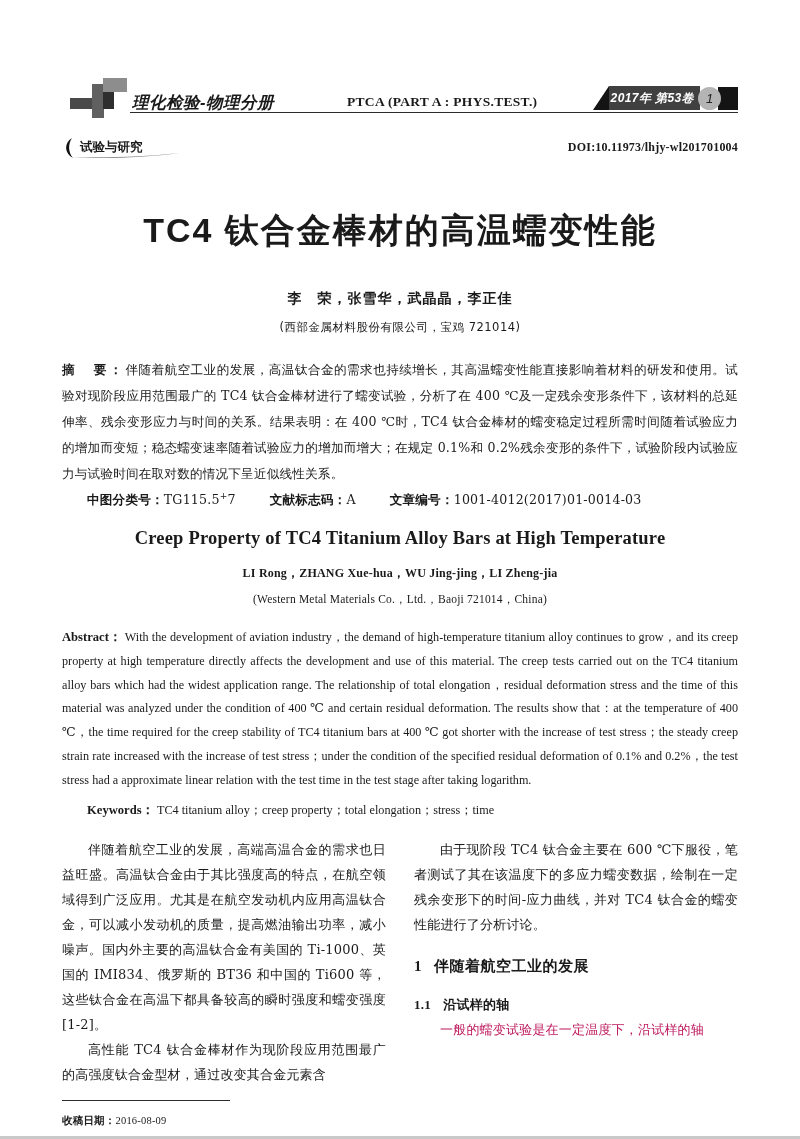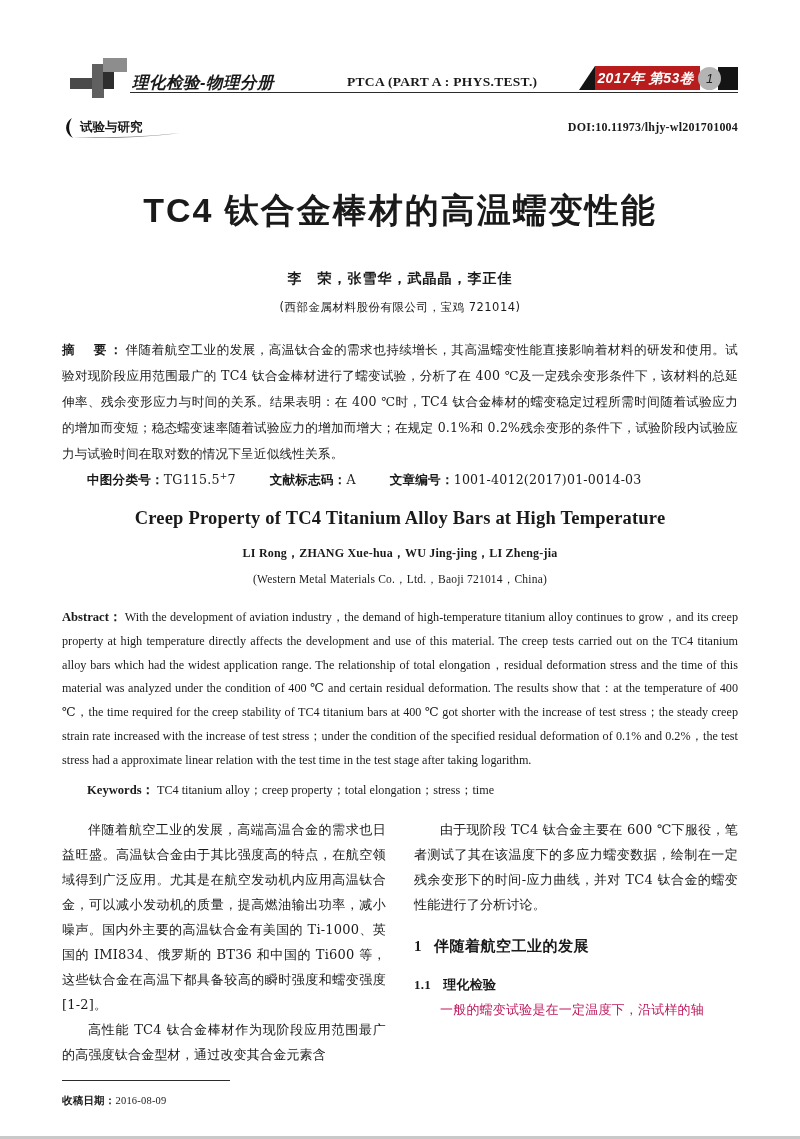--- a/index.html
+++ b/index.html
@@ -27,21 +27,21 @@
     position: absolute;
     left: 0;
     bottom: 0;
     width: 800px;
     height: 3px;
     background: #c9c9c9;
   }
   .content {
     position: absolute;
     left: 62px;
-    top: 56px;
+    top: 76px;
     width: 676px;
   }
 
   
   .masthead {
     position: relative;
     height: 48px;
   }
   .logo-mark {
     position: absolute;
@@ -104,26 +104,26 @@
     display: flex;
     align-items: center;
   }
   .issue-wedge {
     width: 0; height: 0;
     border-top: 24px solid transparent;
     border-left: 16px solid #141414;
     transform: scaleX(-1);
   }
   .issue-label {
-    background: #b91c1c;
+    background: #404040;
     color: #fff;
     font-family: "Liberation Sans", "DejaVu Sans", sans-serif;
     font-weight: bold;
     font-style: italic;
-    font-size: 14px;
+    font-size: 12px;
     padding: 4px 6px 4px 2px;
     line-height: 16px;
     white-space: nowrap;
     letter-spacing: 0.4px;
   }
   .issue-num {
     width: 23px; height: 23px;
     border-radius: 50%;
     background: #b4b4b4;
     color: #222;
@@ -404,21 +404,21 @@
           </div>
         </div>
       </div>
 
       <div class="col">
         <p><span>由于现阶段 TC4 钛合金主要在 600 ℃下服役，笔者测试了其在该温度下的多应力蠕变数据，绘制在一定残余变形下的时间-应力曲线，并对 TC4 钛合金的蠕变性能进行了分析讨论。</span></p>
         <div class="h1-cn">
           <span class="num">1</span><span>伴随着航空工业的发展</span>
         </div>
         <div class="h2-cn">
-          <span class="num">1.1</span><span>理化检验</span>
+          <span class="num">1.1</span><span>沿试样的轴</span>
         </div>
         <p class="faded"><span>一般的蠕变试验是在一定温度下，沿试样的轴</span></p>
       </div>
 
     </div>
 
   </div>
   <div class="page-edge-bottom"></div>
 </div>
 

